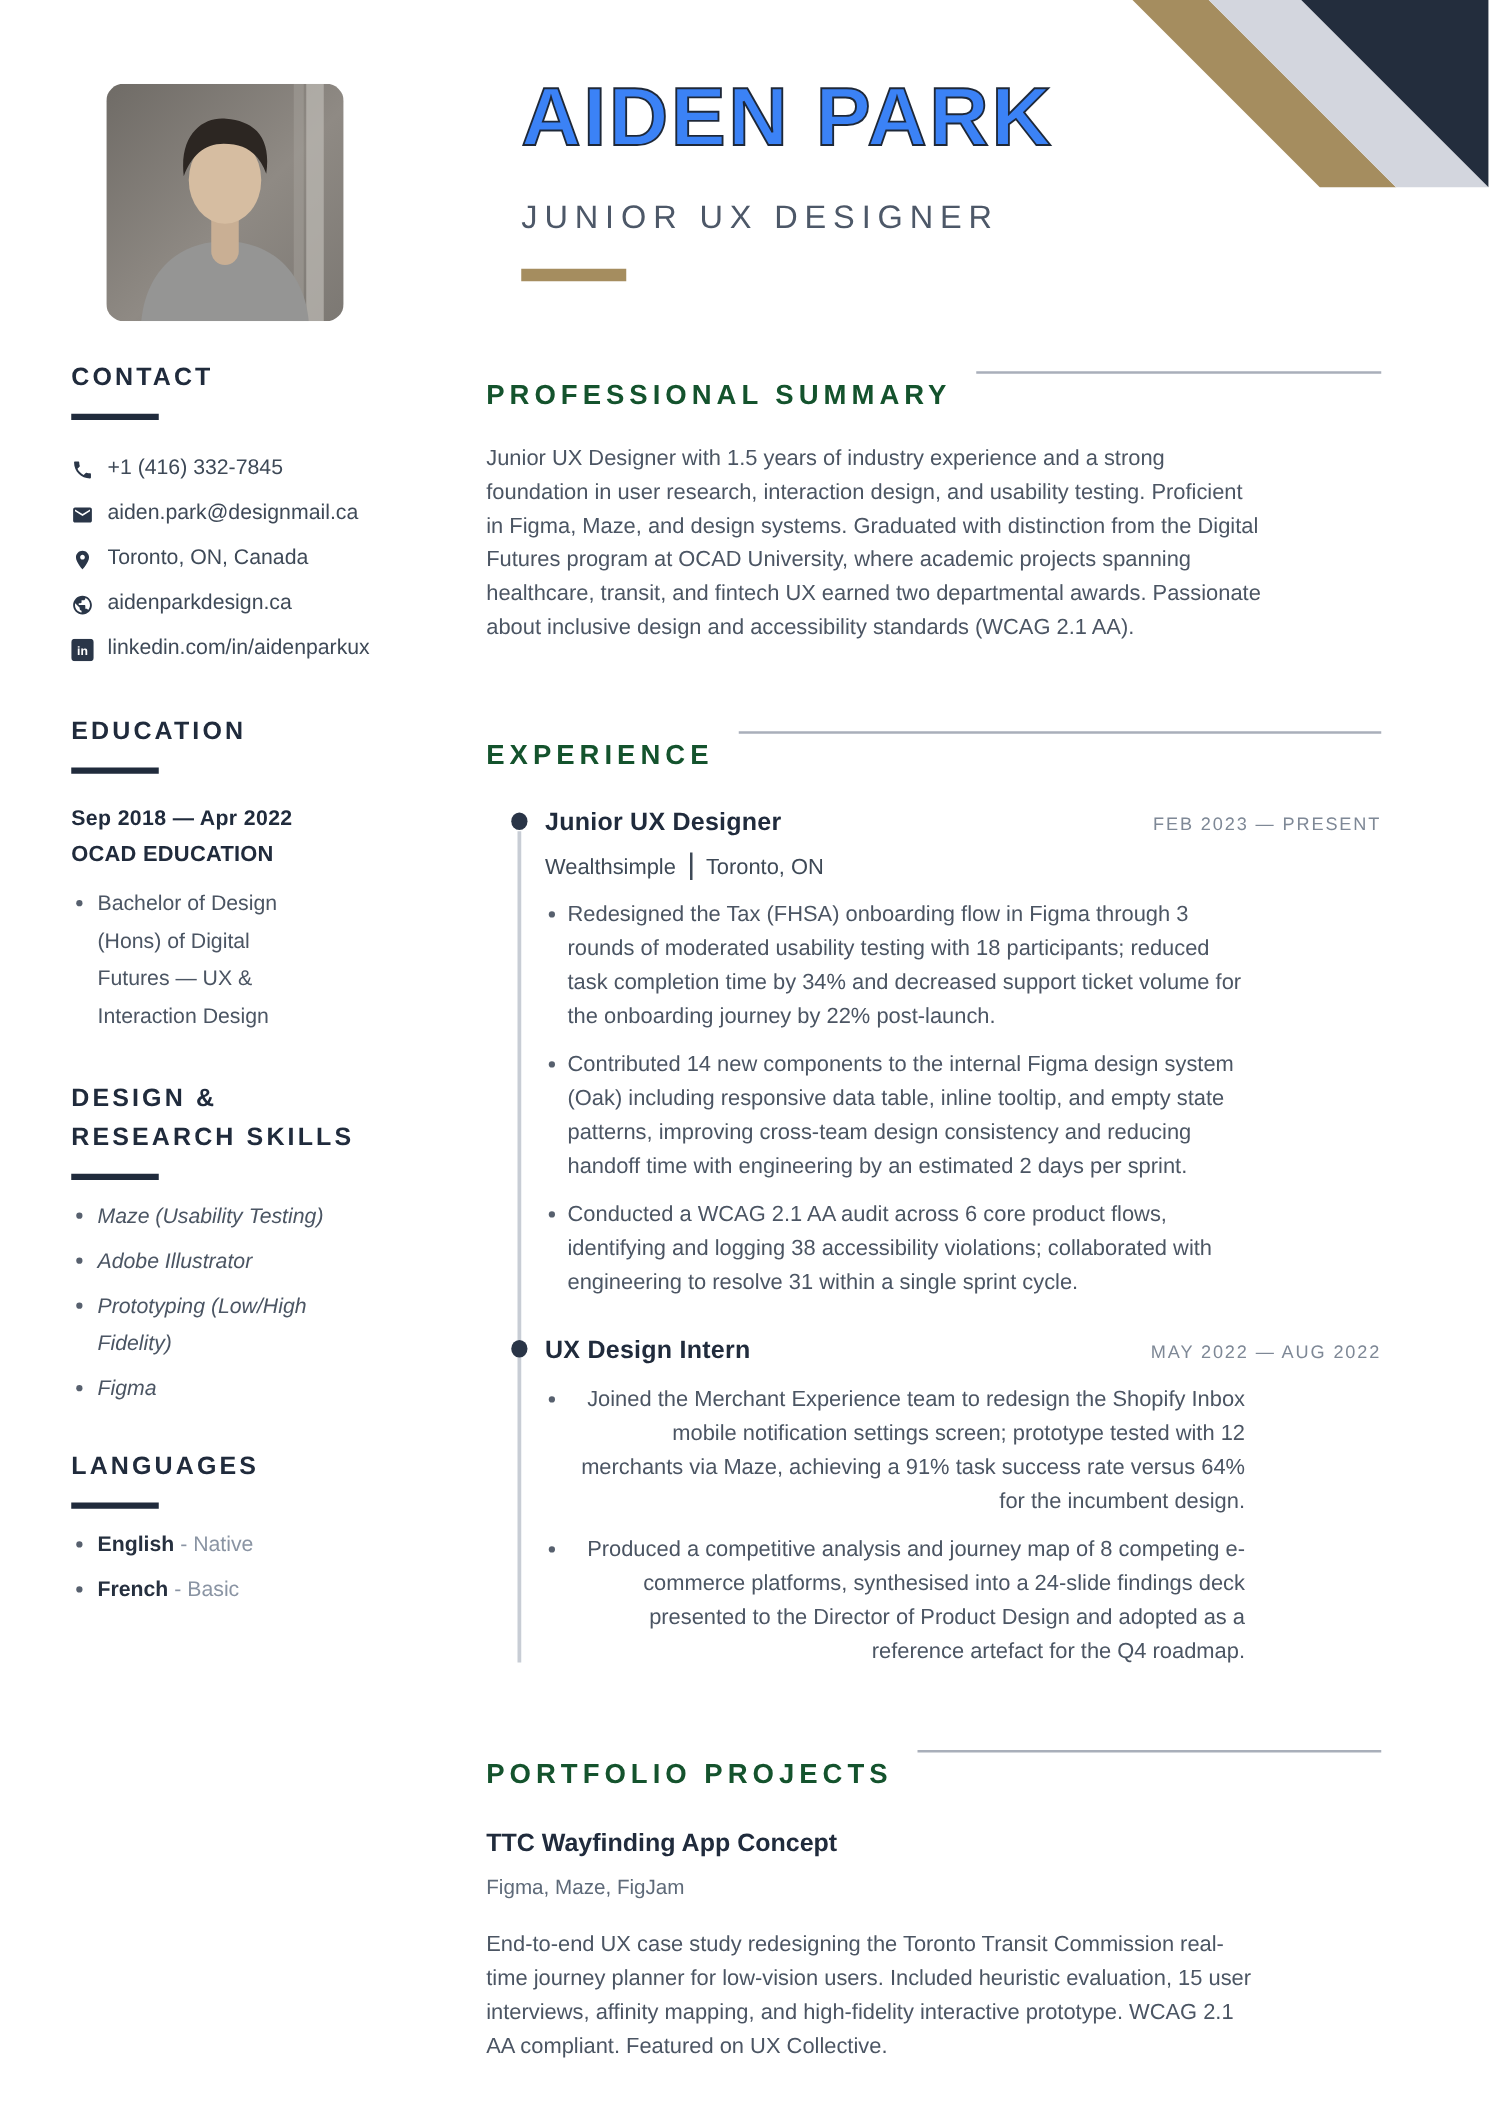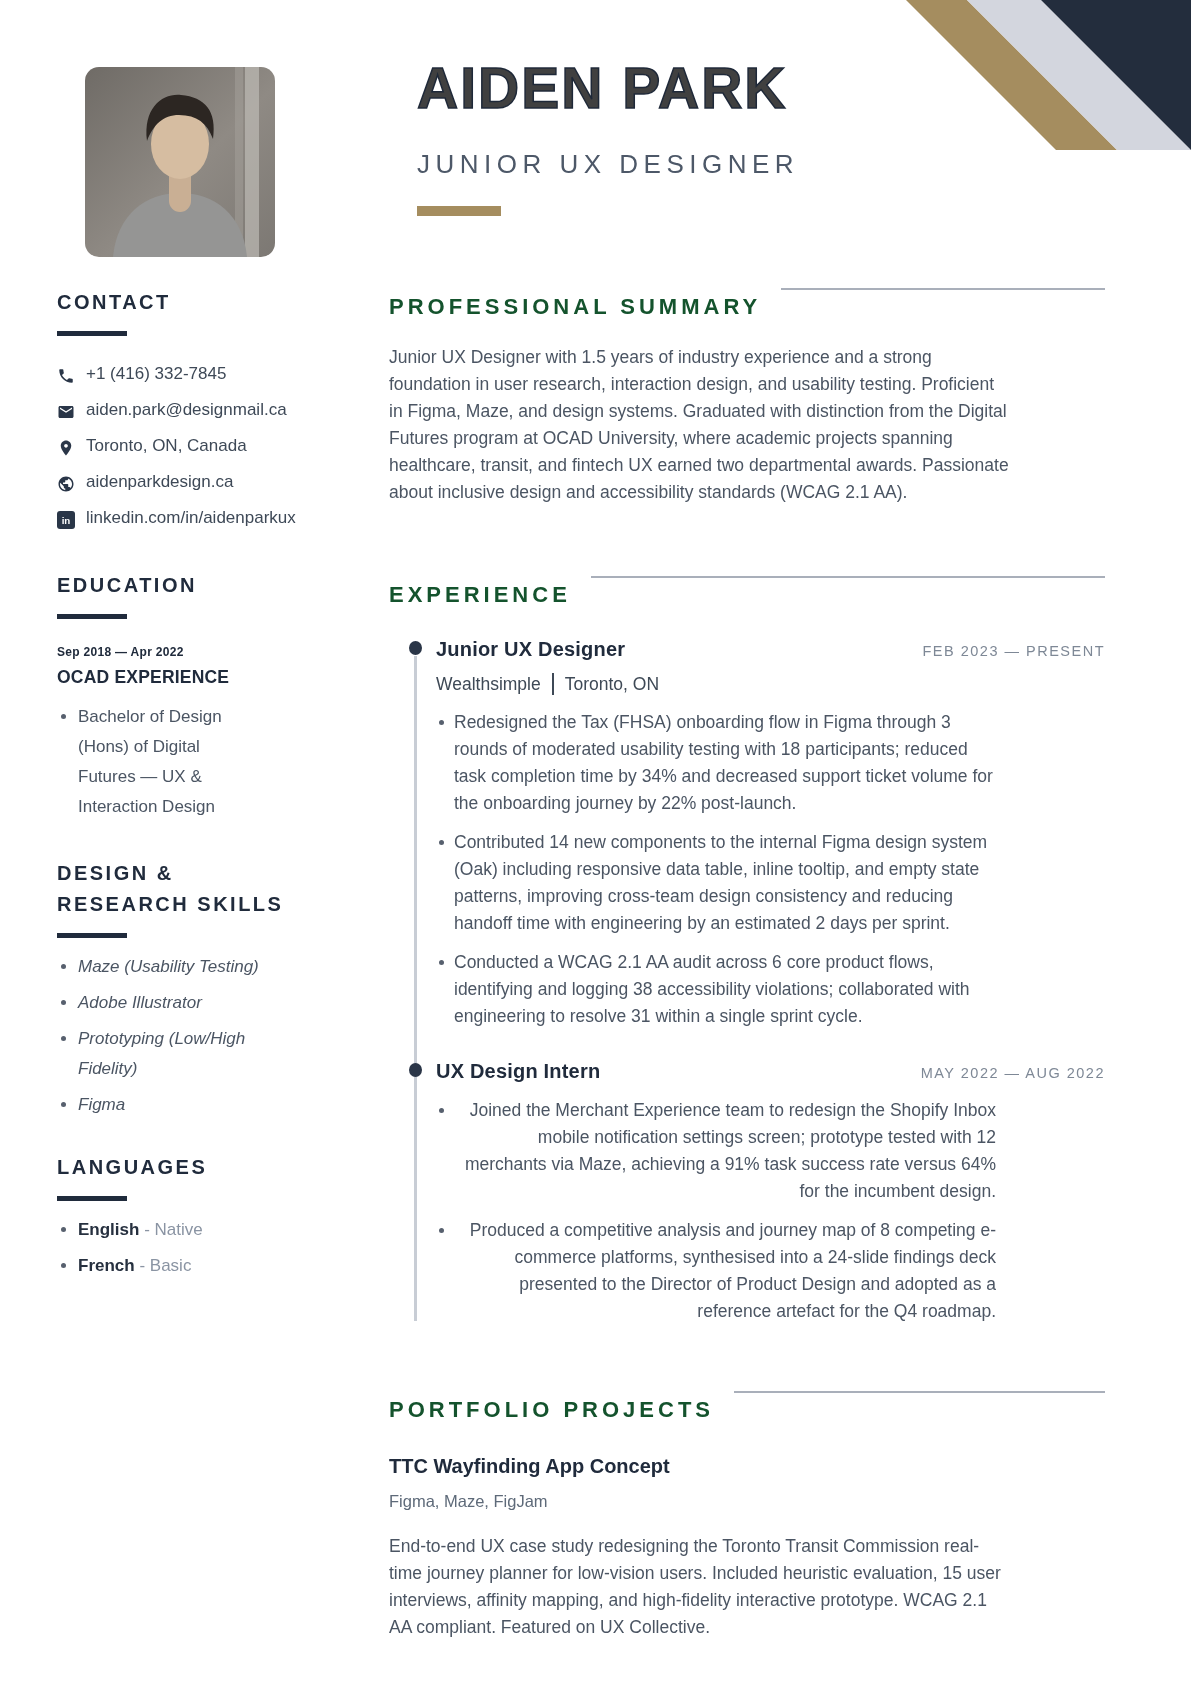--- a/index.html
+++ b/index.html
@@ -31,43 +31,43 @@
   .contact-list .c-text {
     font-size:17px; line-height:28px; color:#3E4957;
     width:228px; overflow-wrap:anywhere;
   }
 
   .contact-section { margin-top:30px; }
   .education-section { margin-top:38px; }
   .skills-section { margin-top:36px; }
   .languages-section { margin-top:32px; }
 
-  .edu-dates { margin-top:26px; font-size:12px; font-weight:bold; color:#202B3C; letter-spacing:0.3px; }
+  .edu-dates { margin-top:26px; font-size:17px; font-weight:bold; color:#202B3C; letter-spacing:0.3px; }
   .edu-school { margin-top:8px; font-size:17.5px; font-weight:bold; color:#202B3C; letter-spacing:0.2px; }
 
   ul.dot-list { list-style:none; margin-top:14px; }
   ul.dot-list li { position:relative; padding-left:21px; font-size:17px; line-height:30px; color:#4B5563; margin-bottom:6px; }
   ul.dot-list li::before {
     content:""; position:absolute; left:4px; top:12px;
     width:5px; height:5px; border-radius:50%; background:#57606E;
   }
   .edu-list li { width:200px; }
   .skills-list { margin-top:26px;font-style:italic; }
   .skills-list li { width:250px; }
   .lang-list { margin-top:26px; }
   .lang-list li { line-height:33px; margin-bottom:0; }
   .lang-name { font-weight:bold; color:#26303F; }
   .lang-sep, .lang-level { color:#8A94A3; }
 
   
   .main { flex:1; padding:0 86px 0 59px; }
   .header-block { margin-left:28px; }
   .name {
-    margin-top:60px; font-size:57px; line-height:1; font-weight:bold;
-    letter-spacing:2px; color:#404040; -webkit-text-stroke:1.5px #1E2838;
+    margin-top:60px; font-size:66px; line-height:1; font-weight:bold;
+    letter-spacing:2px; color:#3b82f6; -webkit-text-stroke:1.5px #1E2838;
   }
   .job-subtitle { margin-top:32px; font-size:26px; letter-spacing:5.5px; color:#4D5868; }
   .gold-bar { margin-top:26px; width:84px; height:10px; }
 
   .sec-head { display:flex; align-items:center; }
   .sec-head h2 {
     font-size:22px; font-weight:bold; letter-spacing:4px; color:#14532d; white-space:nowrap;margin-top:36px;
   }
   .sec-head .rule { flex:1; height:2.5px; background:#A9AFBA; margin-left:20px; }
 
@@ -174,21 +174,21 @@
             </svg>
           <span class="c-text">linkedin.com/in/aidenparkux</span>
         </li>
       </ul>
     </section>
 
     <section class="education-section">
       <h2 class="side-heading">EDUCATION</h2>
       <div class="side-underline"></div>
       <div class="edu-dates">Sep 2018 — Apr 2022</div>
-      <div class="edu-school">OCAD EXPERIENCE</div>
+      <div class="edu-school">OCAD EDUCATION</div>
       <ul class="dot-list edu-list">
         <li>Bachelor of Design (Hons) of Digital Futures — UX &amp; Interaction Design</li>
       </ul>
     </section>
 
     <section class="skills-section">
       <h2 class="side-heading">
         <span style="display:block">DESIGN &amp;</span>
         <span style="display:block">RESEARCH SKILLS</span>
       </h2>

